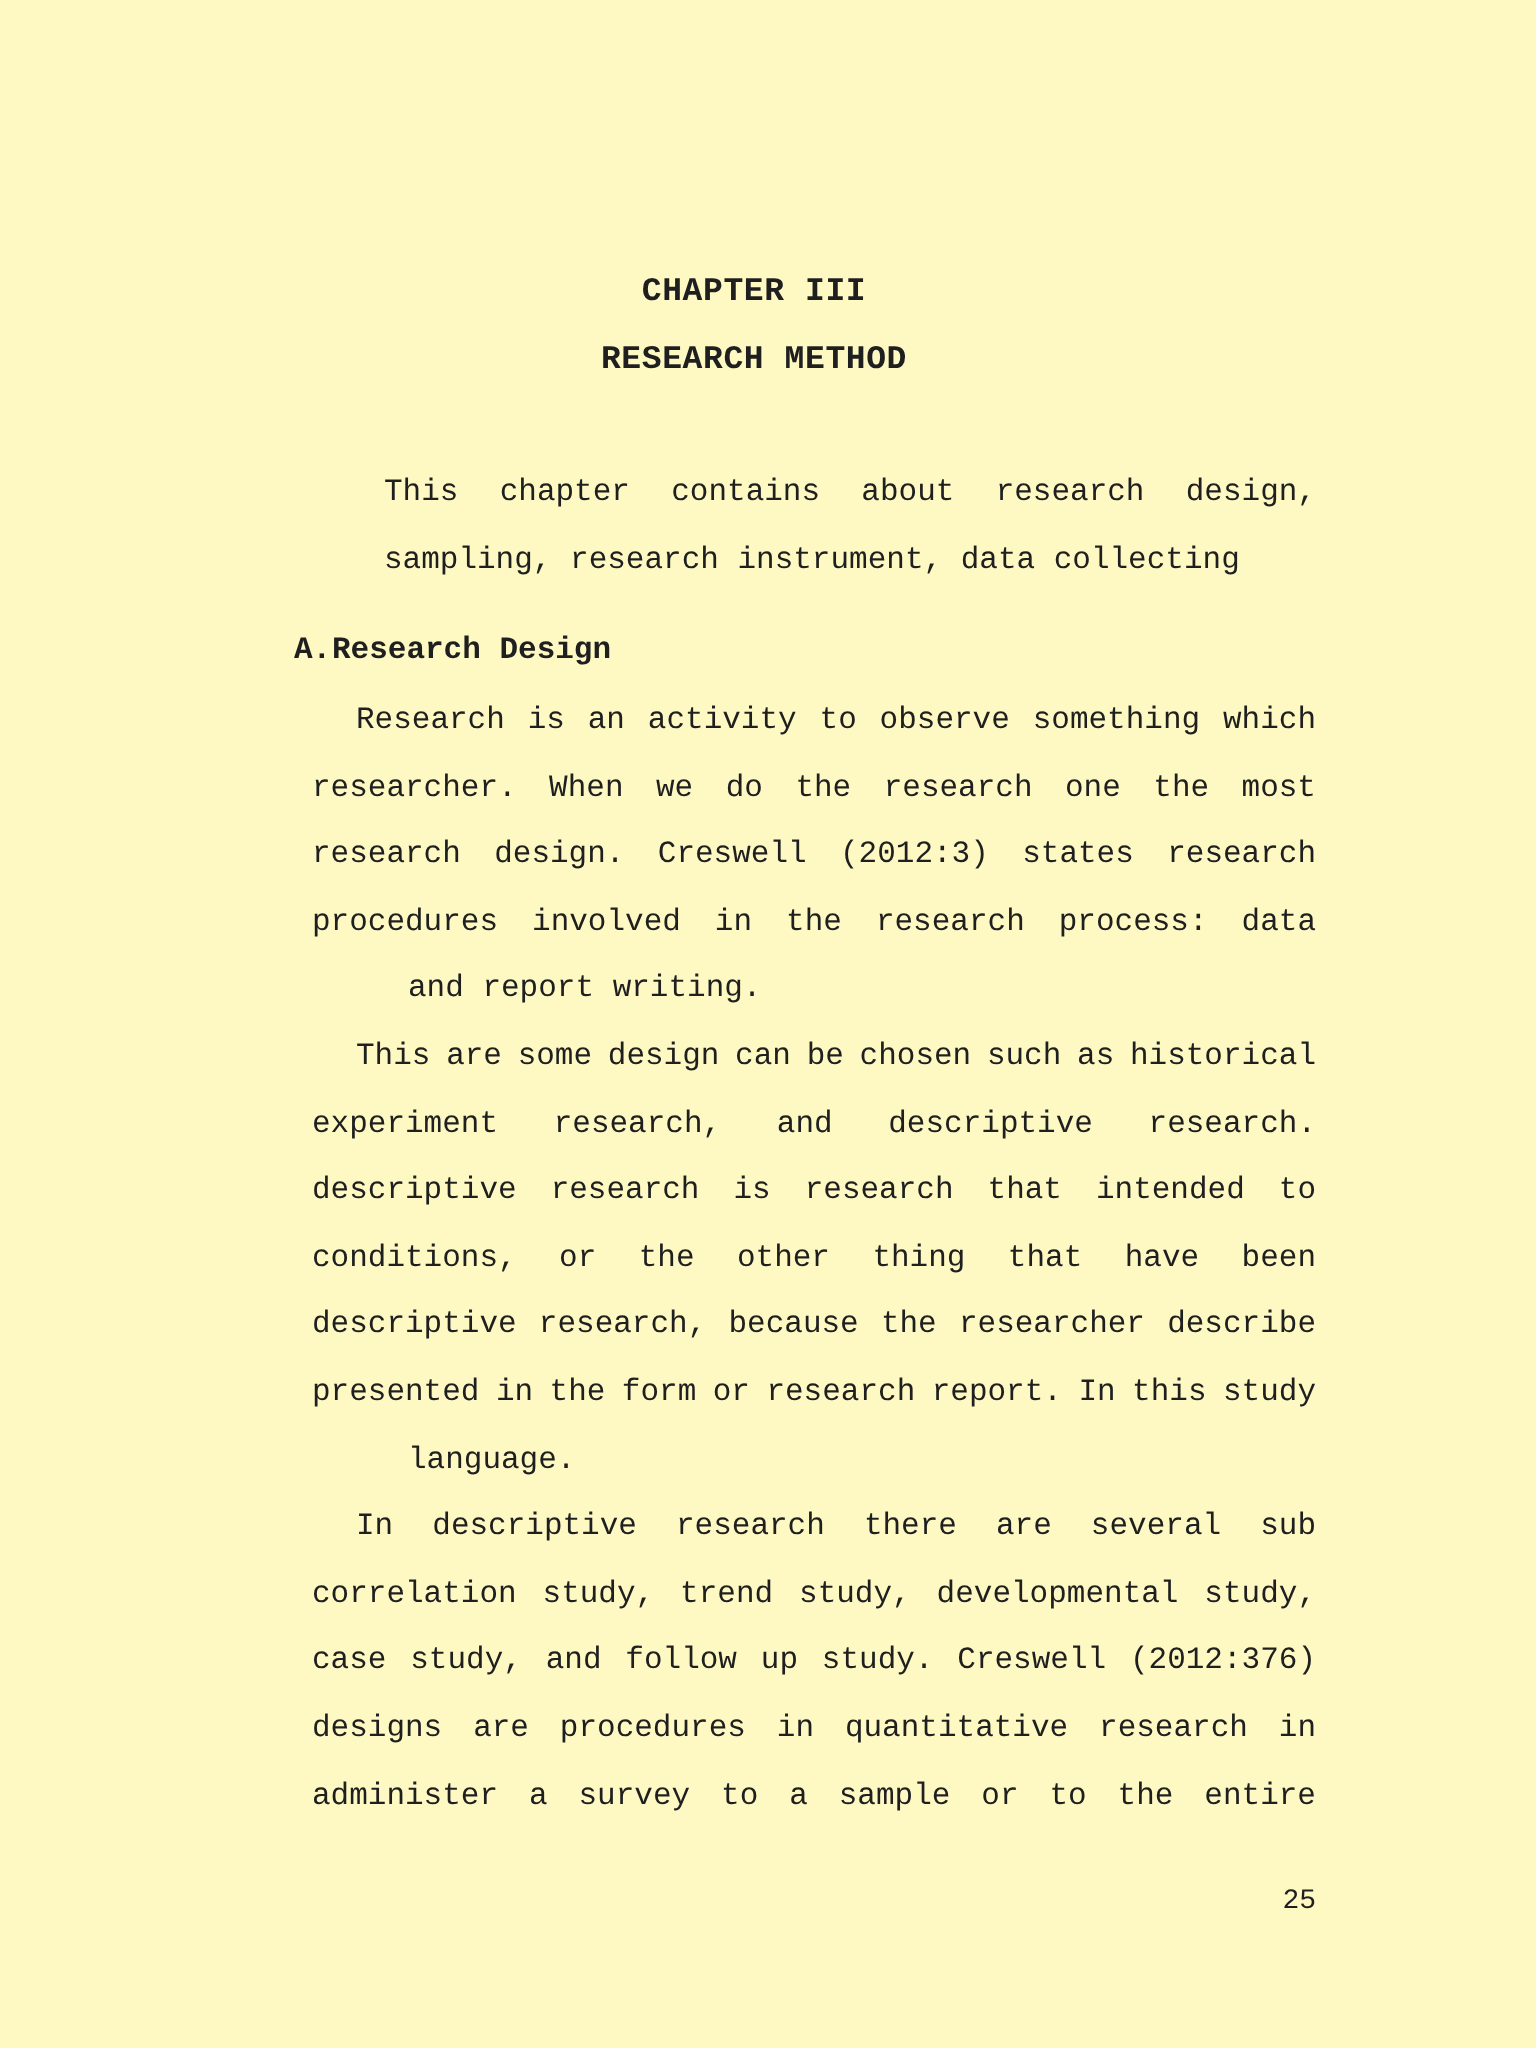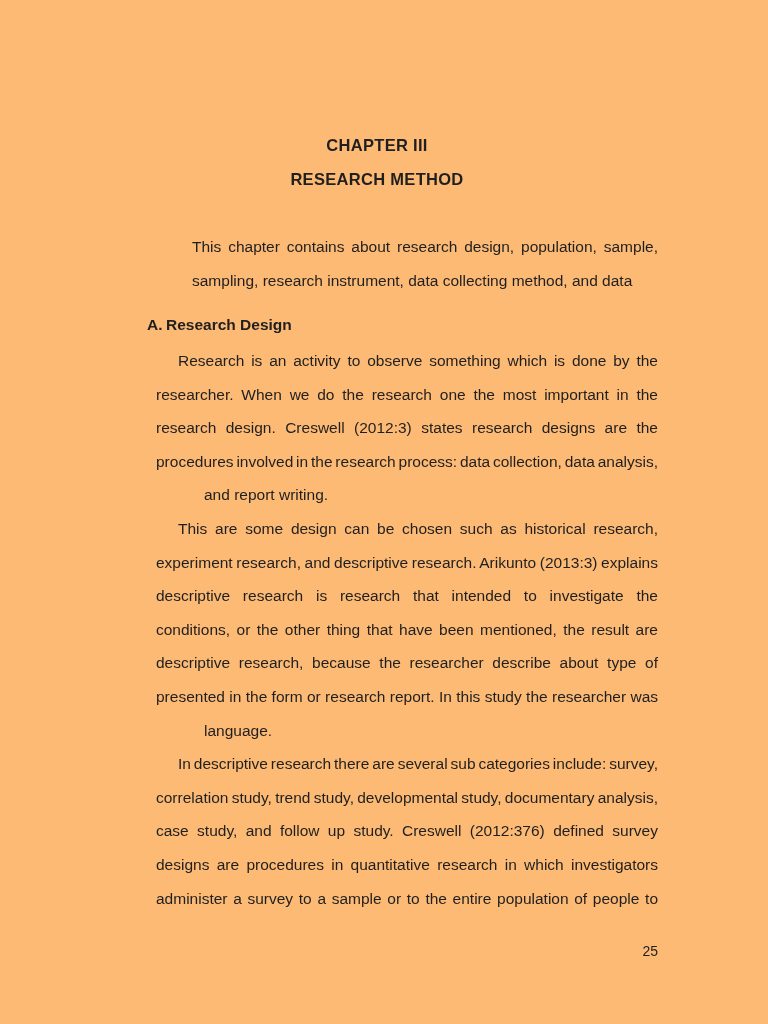--- a/index.html
+++ b/index.html
@@ -4,23 +4,23 @@
 <style>
   html, body {
     margin: 0;
     padding: 0;
     background: #ffffff;
   }
   .page {
     position: relative;
     width: 768px;
     height: 1024px;
-    background: #fdba74;
+    background: #fef9c3;
     color: #1f1f1f;
-    font-family: Liberation Sans, sans-serif;
+    font-family: Liberation Mono, monospace;
     overflow: hidden;
   }
   .heading {
     position: absolute;
     left: 96px;
     right: 110px;
     text-align: center;
     font-weight: bold;
     font-size: 16.5px;
     letter-spacing: 0.3px;

